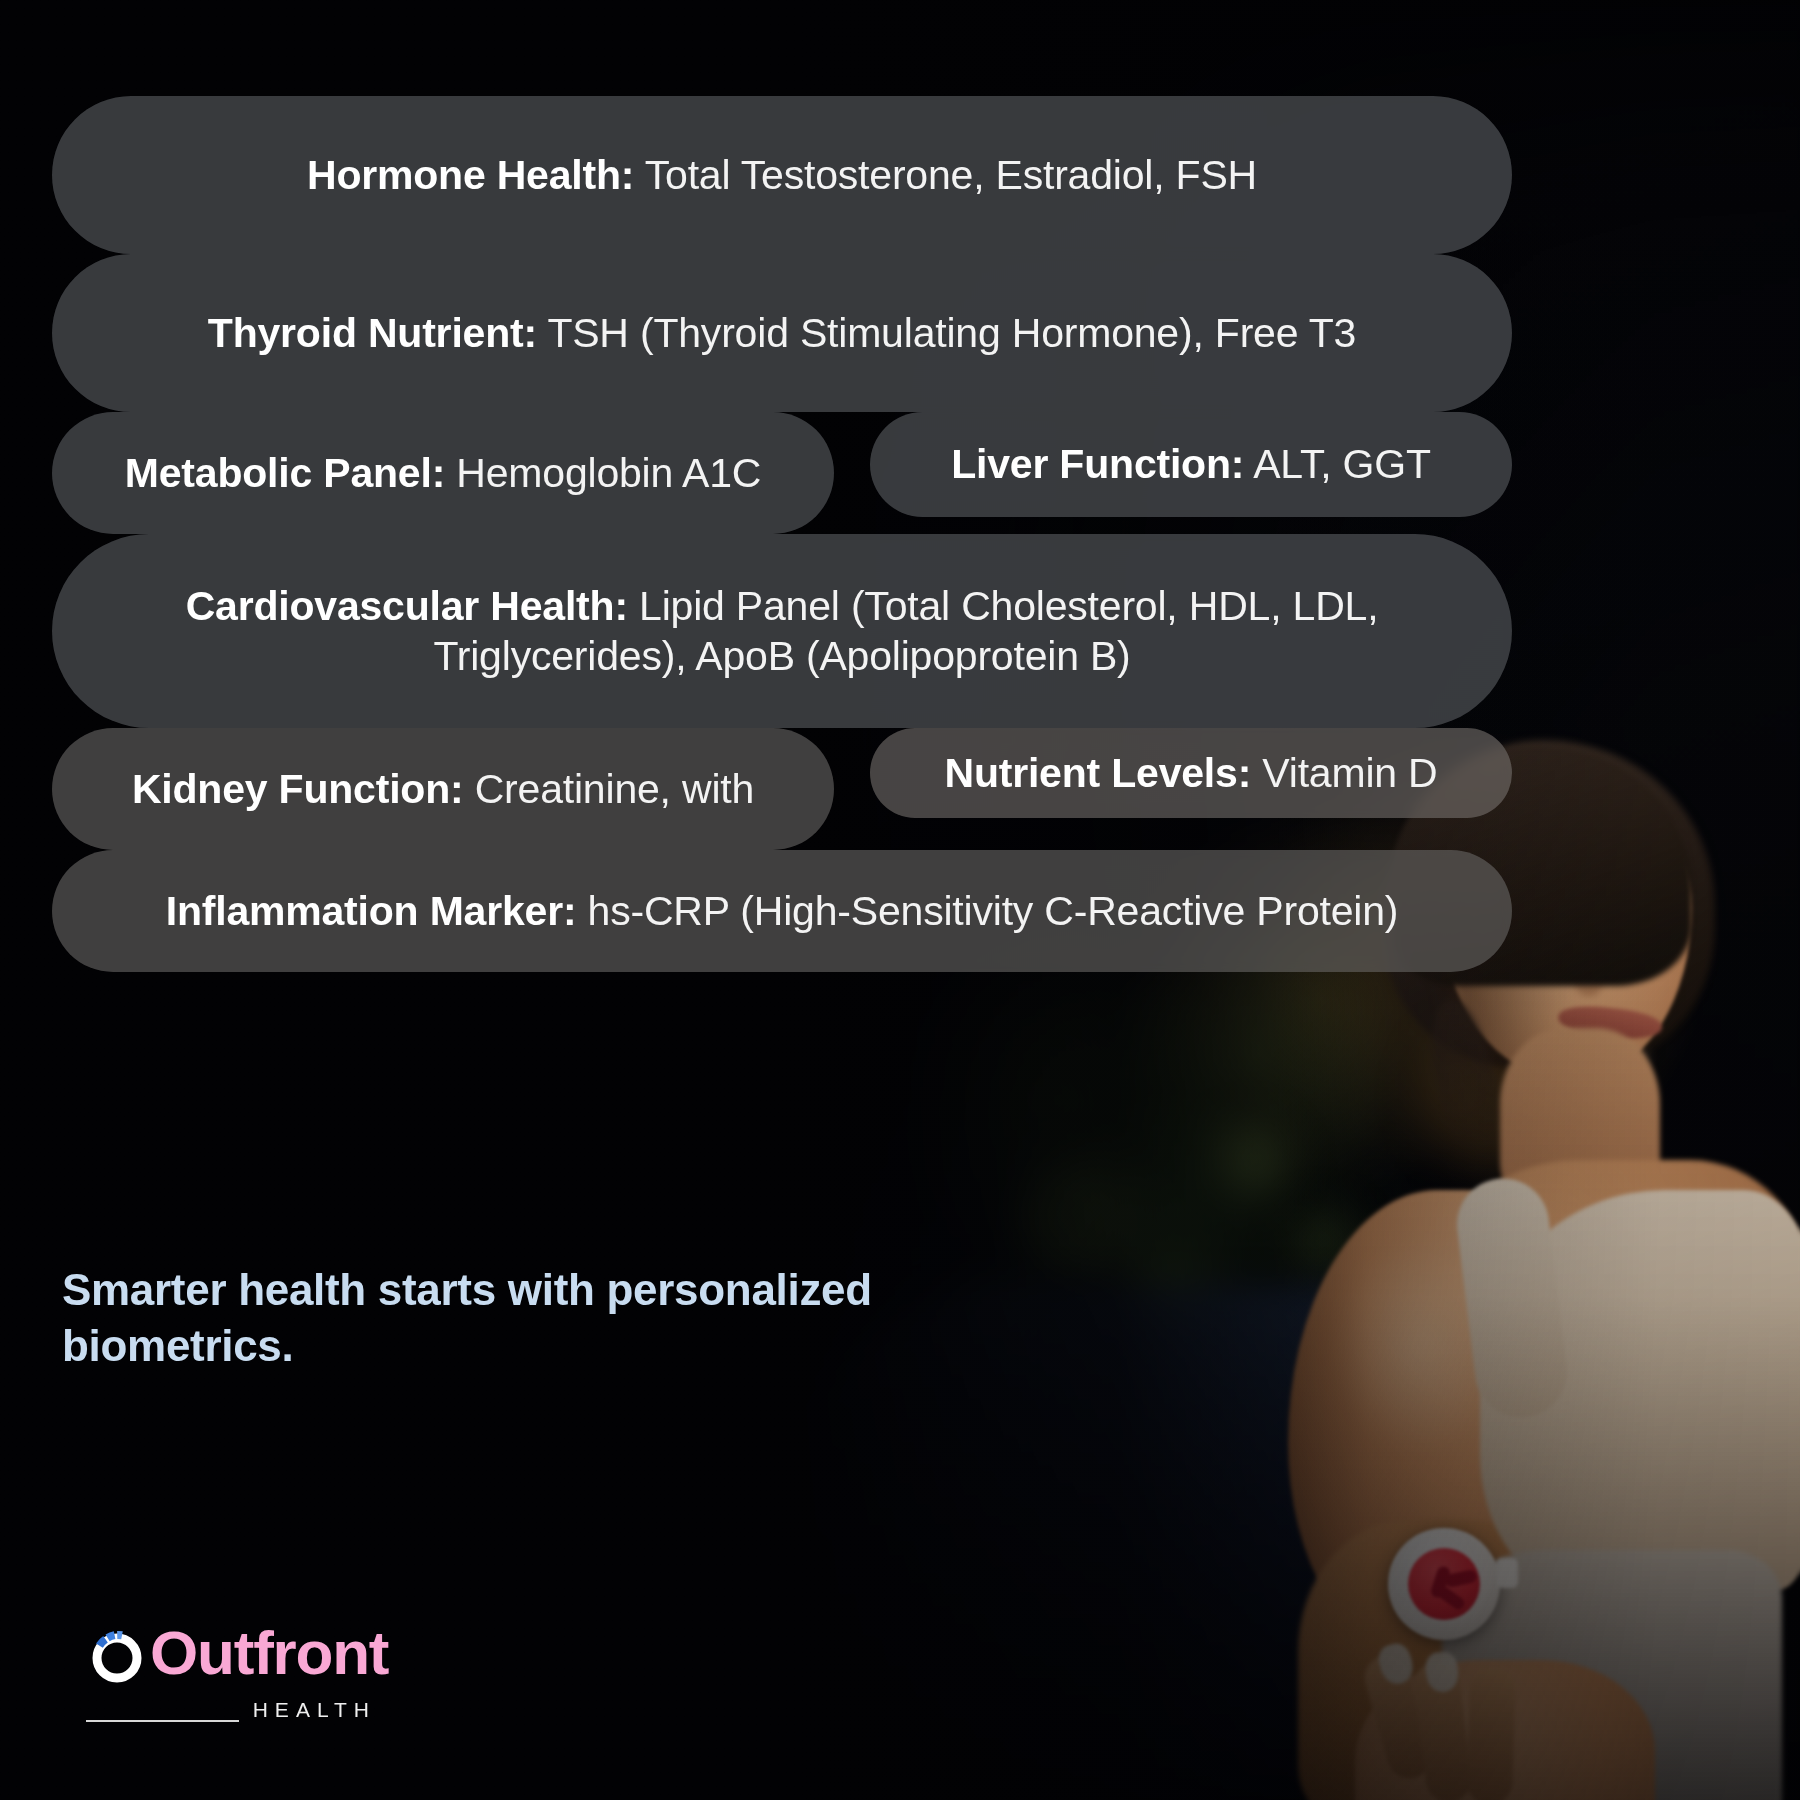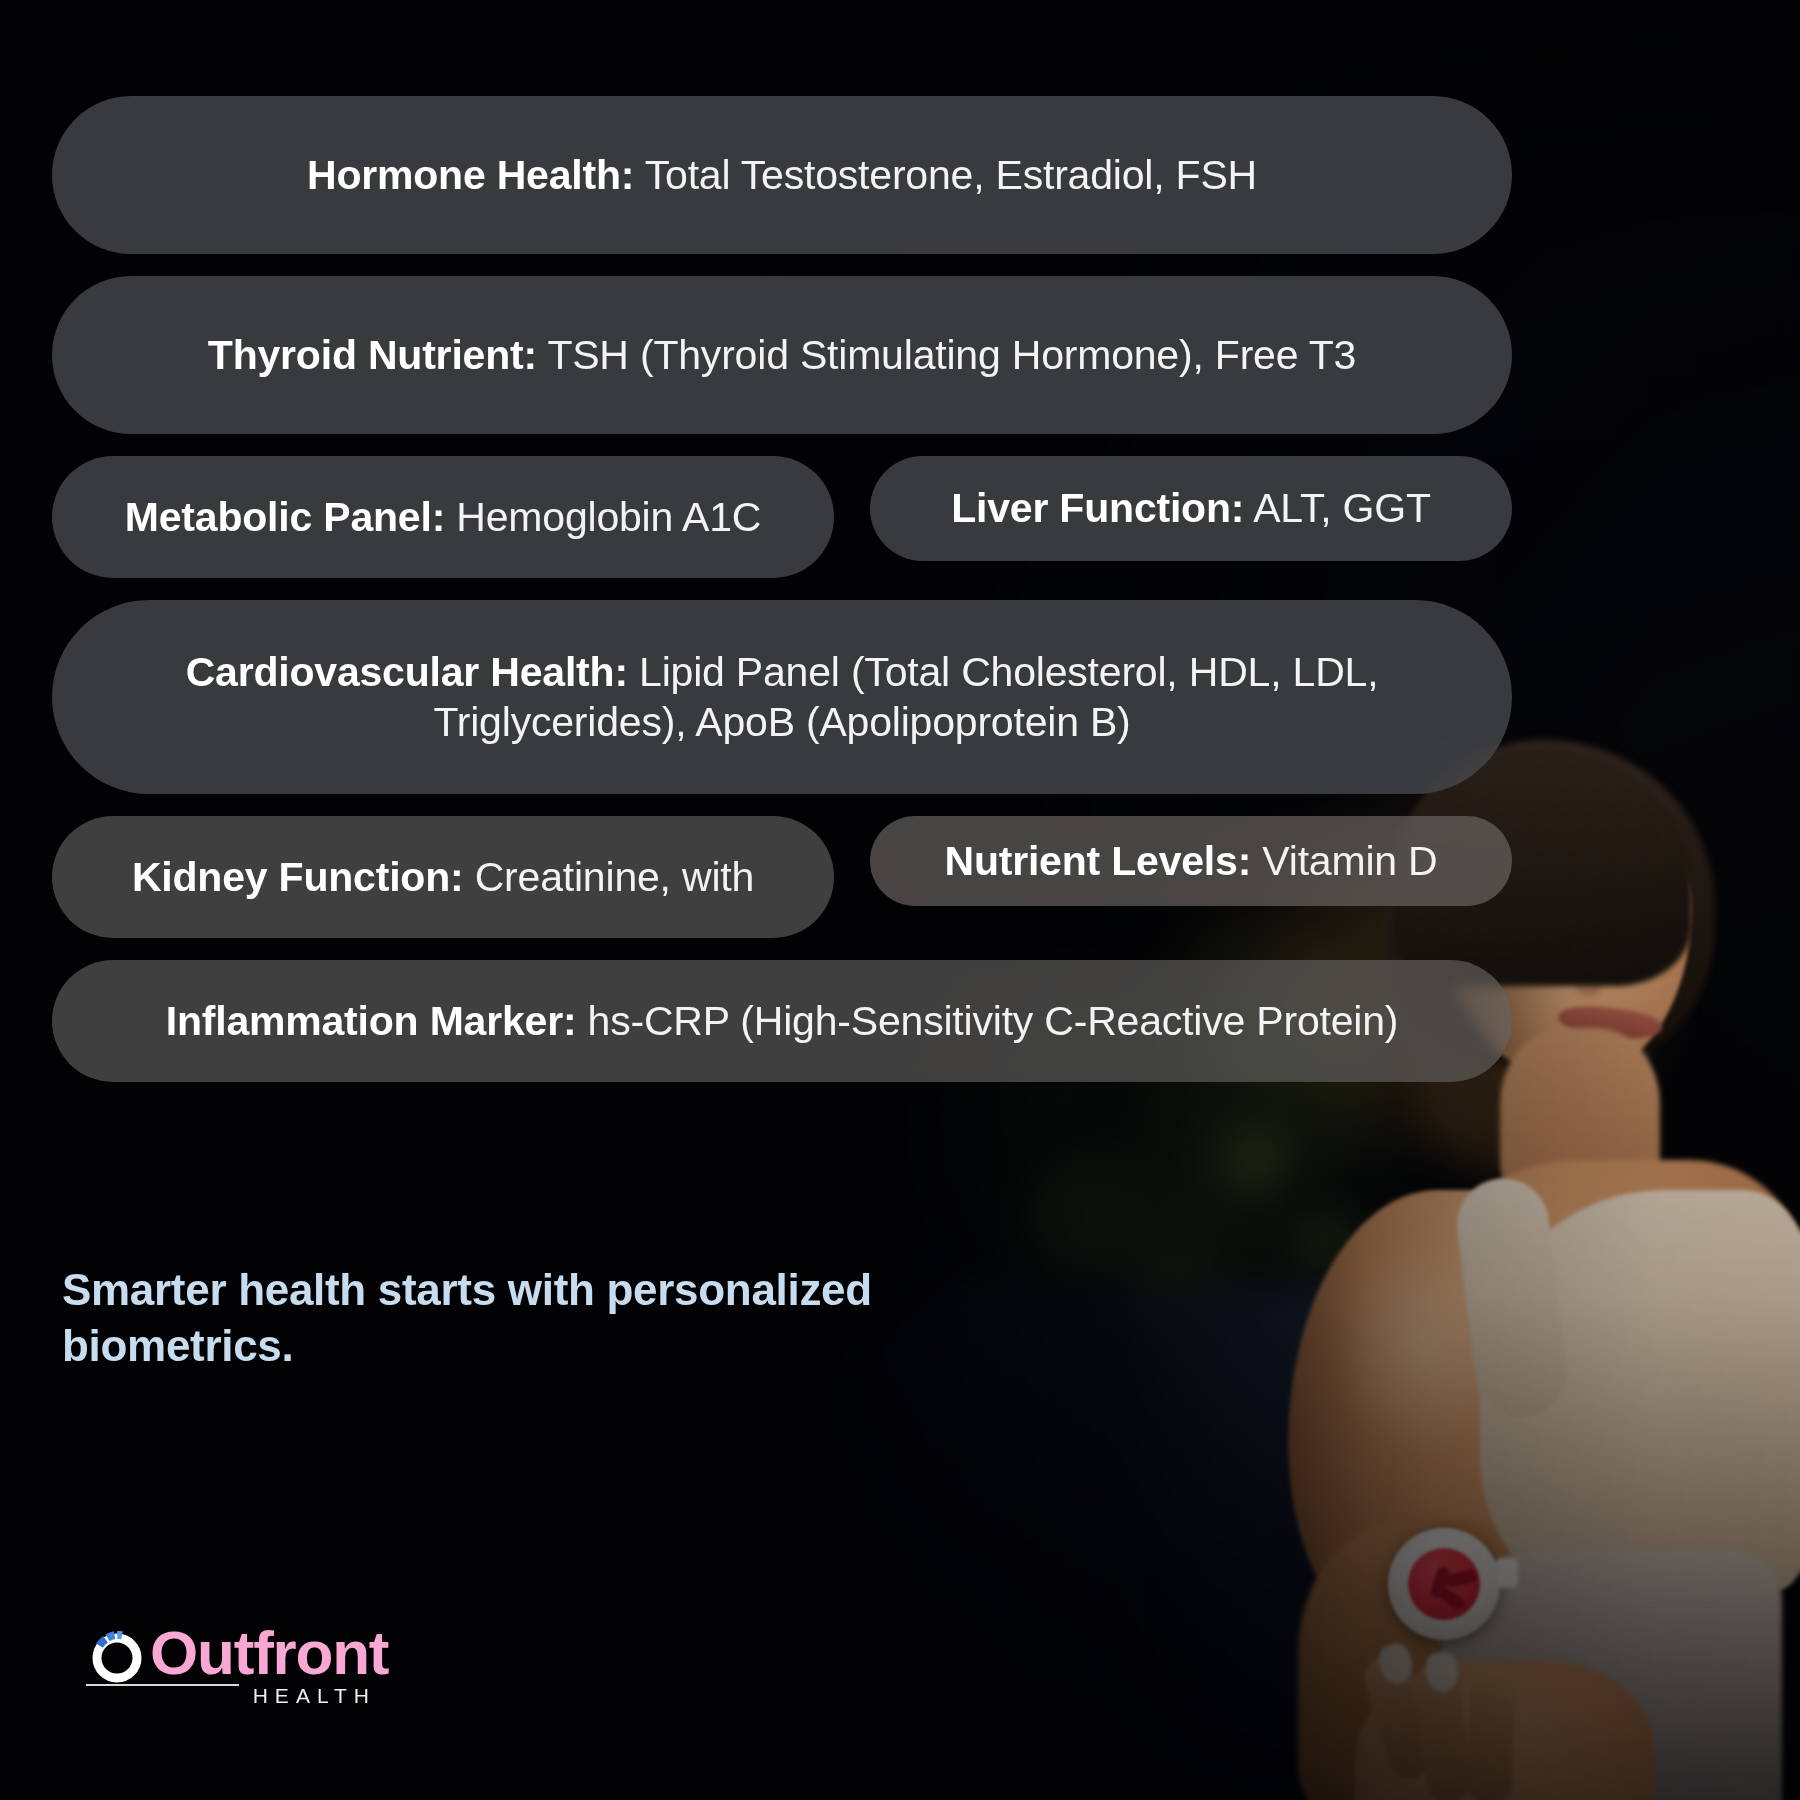--- a/index.html
+++ b/index.html
@@ -247,21 +247,21 @@
     pointer-events: none;
   }
 
   
   .pill-stack {
     position: absolute;
     left: 52px; top: 96px;
     width: 1460px;
   }
 
-  .pill-row { display: flex; gap: 36px; margin-bottom: 22px; }
+  .pill-row { display: flex; gap: 36px; }
 
   .pill {
     background: rgba(72,74,78,0.78);
     border-radius: 999px;
     display: flex;
     align-items: center;
     justify-content: center;
     text-align: center;
     color: #f3f3f3;
     font-size: 41px;
@@ -306,22 +306,23 @@
   .logo-mark { width: 62px; height: 62px; position: relative; margin-right: 2px; }
   .logo-text {
     font-size: 62px;
     font-weight: 700;
     color: #f9a8d4;
     letter-spacing: -1.2px;
     line-height: 62px;
   }
   .logo-sub {
     display: flex;
-    align-items: flex-start;
+    align-items: flex-end;
     gap: 14px;
+    margin-top: 14px;
     width: 290px;
   }
   .logo-rule { flex: 1; height: 2px; background: #d8d8d8; }
   .logo-health {
     font-size: 21px;
     font-weight: 400;
     color: #efefef;
     letter-spacing: 7px;
   }
 </style>

